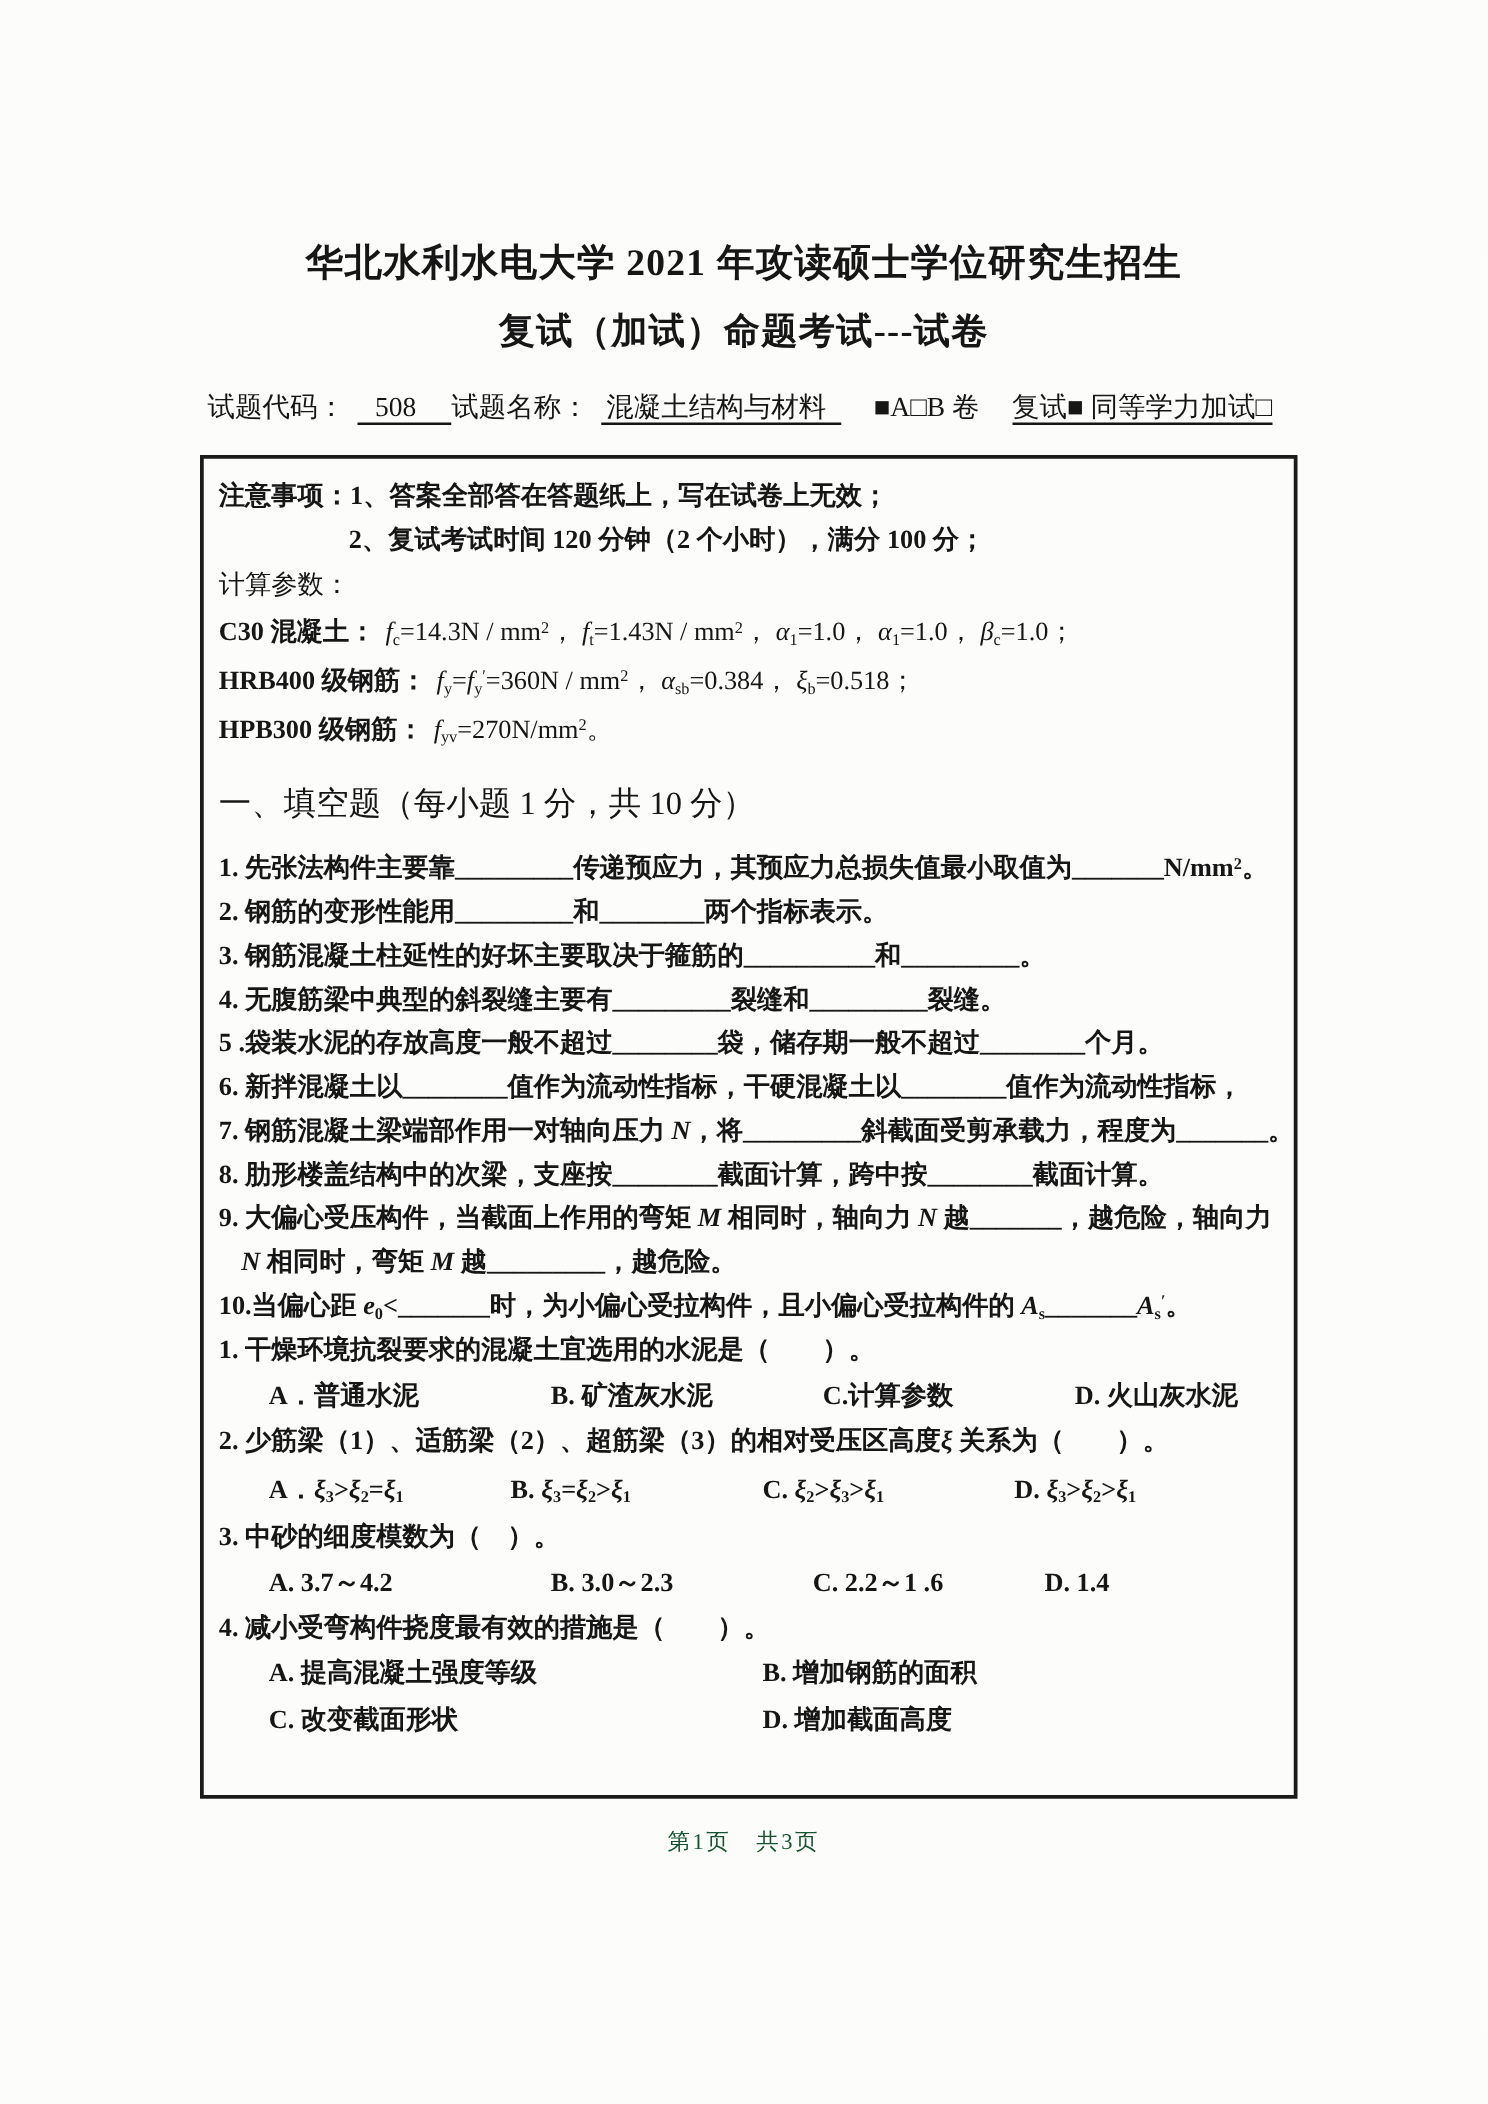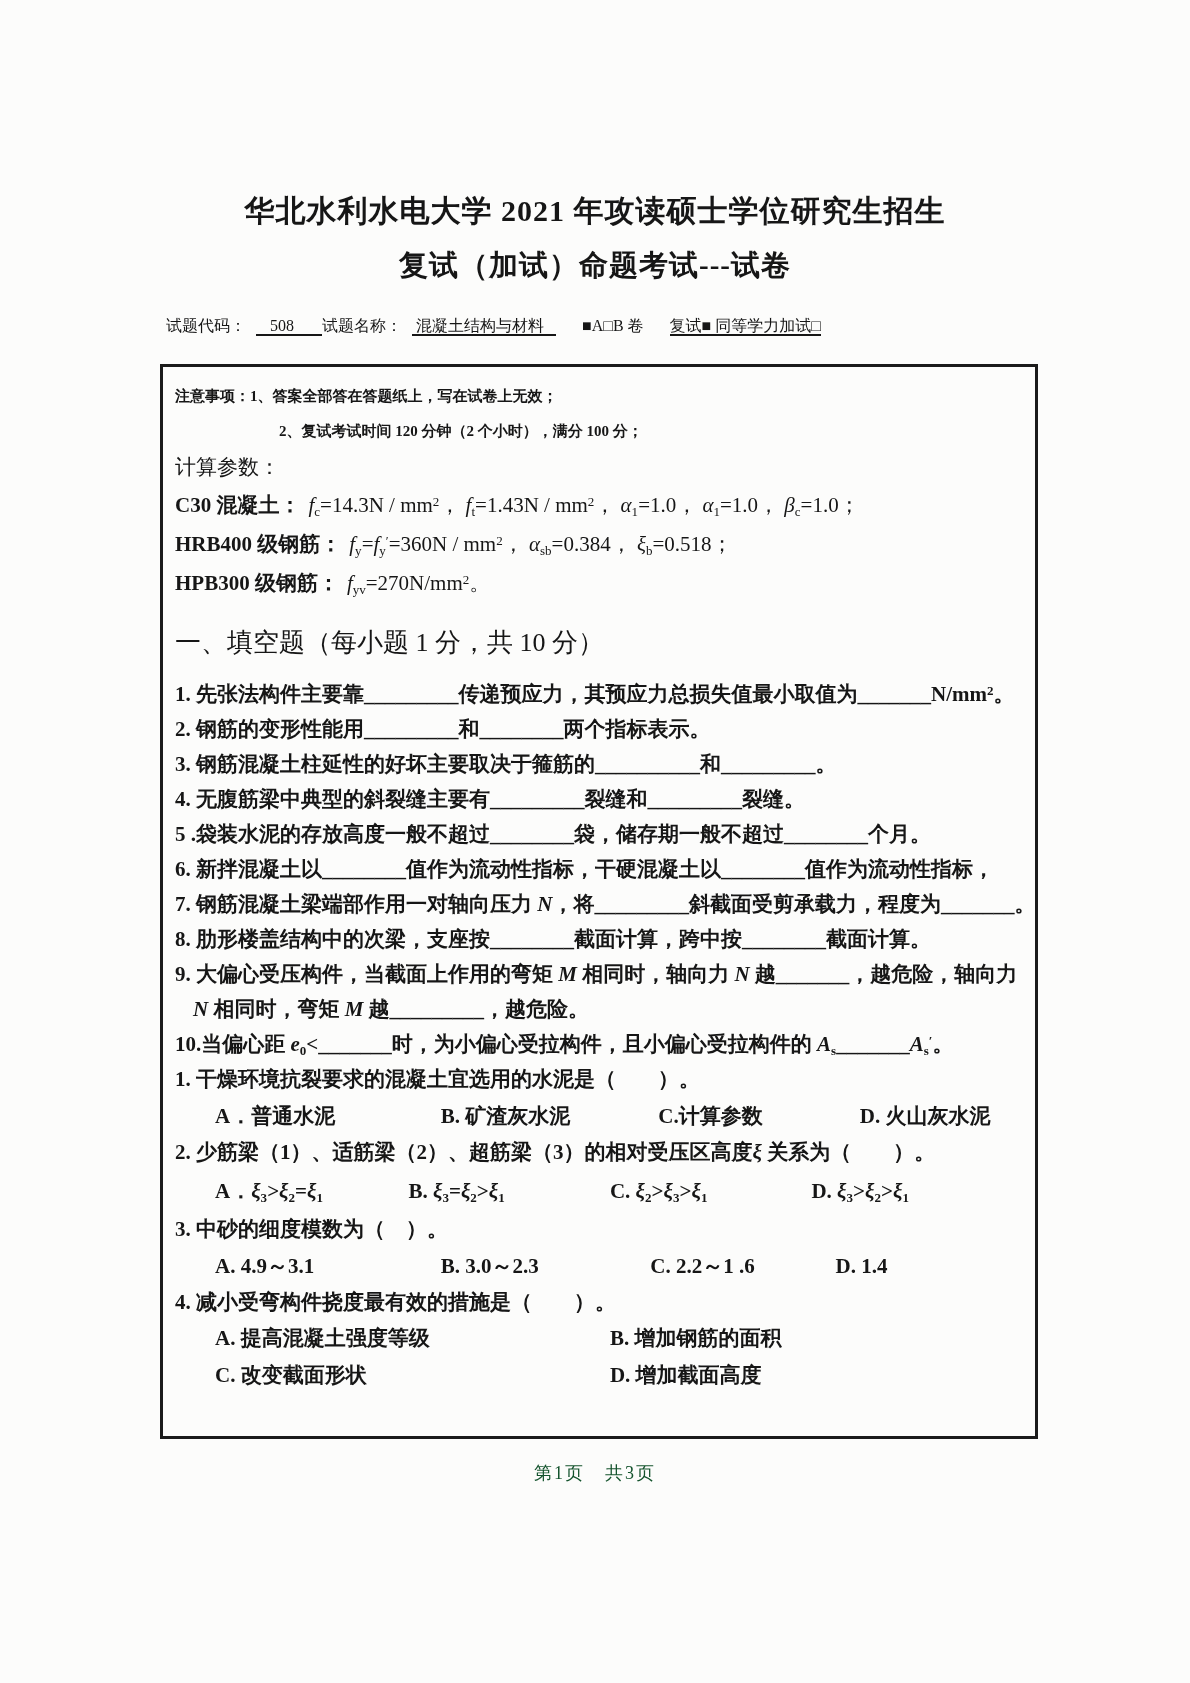--- a/index.html
+++ b/index.html
@@ -24,38 +24,38 @@
   }
   .title2 {
     margin:16px 0 0 0;
     text-align:center;
     font-size:29px; font-weight:bold;
     line-height:38px;
     letter-spacing:1px;
   }
   .info {
     margin:28px 0 0 166px;
-    font-size:16px;
+    font-size:22px;
     line-height:28px;
     white-space:nowrap;
   }
   .info .seg { margin-right:10px; }
   .u { border-bottom:2px solid #161616; }
   .info .code-val { padding:0 28px 0 14px; }
   .info .name-val { padding:0 12px 0 4px; margin-right:26px; }
   .info .paper { margin-right:26px; }
   .main-box {
     box-sizing:border-box;
     margin:24px 0 0 160px;
     width:878px;
     border:3px solid #1b1b1b;
     padding:12px 14px 42px 12px;
     background:transparent;
   }
-  .notice-row { font-size:15px; font-weight:bold; line-height:35px; }
+  .notice-row { font-size:21px; font-weight:bold; line-height:35px; }
   .notice-row.row2 { padding-left:104px; }
   .p-head { font-size:21px; font-weight:normal; line-height:37px; }
   .param { font-size:21px; line-height:39px; white-space:nowrap; }
   .param .plabel { font-weight:bold; margin-right:8px; }
   .param .pformula { font-weight:normal; }
   sub { font-size:62%; vertical-align:-0.3em; line-height:0; }
   sup { font-size:62%; vertical-align:0.45em; line-height:0; }
   .sec-head {
     font-size:26px; font-weight:normal;
     margin:22px 0 16px 0;
@@ -145,21 +145,21 @@
     <div class="q">2. 少筋梁（1）、适筋梁（2）、超筋梁（3）的相对受压区高度<i>ξ</i> 关系为（　　）。</div>
     <div class="opts g2">
       <span>A．<i>ξ</i><sub>3</sub>&gt;<i>ξ</i><sub>2</sub>=<i>ξ</i><sub>1</sub></span>
       <span>B. <i>ξ</i><sub>3</sub>=<i>ξ</i><sub>2</sub>&gt;<i>ξ</i><sub>1</sub></span>
       <span>C. <i>ξ</i><sub>2</sub>&gt;<i>ξ</i><sub>3</sub>&gt;<i>ξ</i><sub>1</sub></span>
       <span>D. <i>ξ</i><sub>3</sub>&gt;<i>ξ</i><sub>2</sub>&gt;<i>ξ</i><sub>1</sub></span>
     </div>
 
     <div class="q">3. 中砂的细度模数为（　）。</div>
     <div class="opts g3">
-      <span>A. 4.9～3.1</span>
+      <span>A. 3.7～4.2</span>
       <span>B. 3.0～2.3</span>
       <span>C. 2.2～1 .6</span>
       <span>D. 1.4</span>
     </div>
 
     <div class="q">4. 减小受弯构件挠度最有效的措施是（　　）。</div>
     <div class="opts g4">
       <span>A. 提高混凝土强度等级</span>
       <span>B. 增加钢筋的面积</span>
       <span>C. 改变截面形状</span>

